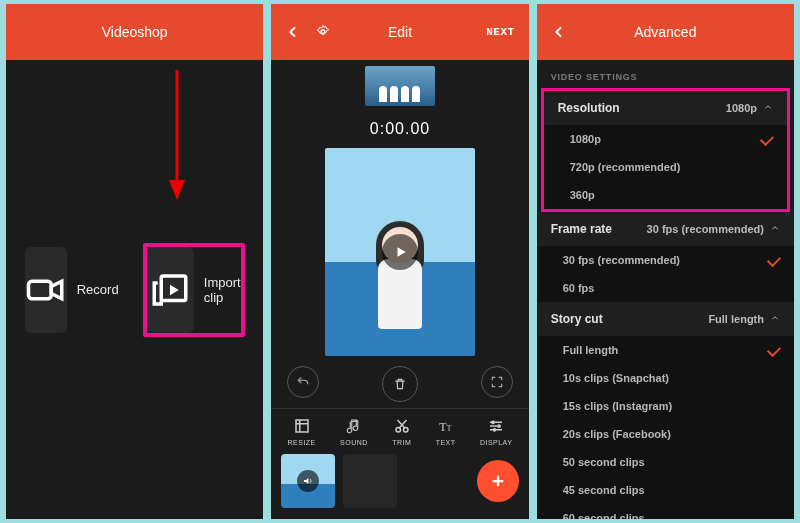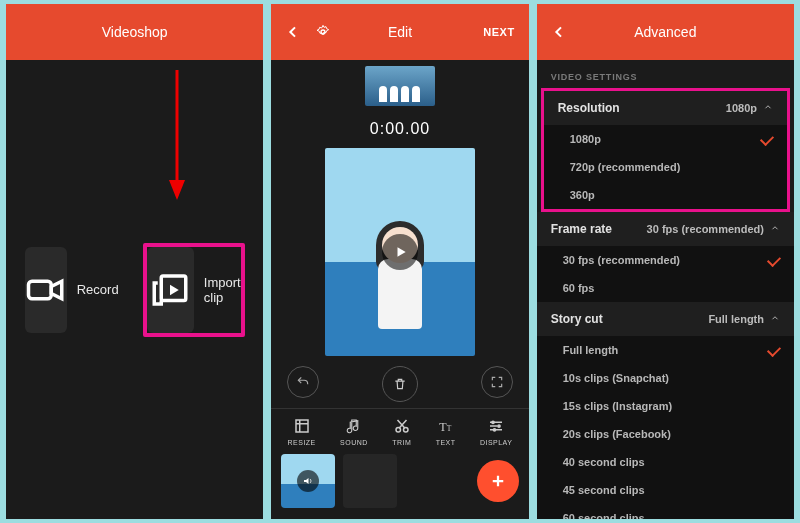--- a/index.html
+++ b/index.html
@@ -27,21 +27,21 @@
     background: #e64a2e;
     height: 56px;
     display: flex;
     align-items: center;
     justify-content: space-between;
     padding: 0 14px;
     color: #fff;
     font-size: 14px;
   }
   .hdr-center { position:absolute; left:0; right:0; text-align:center; font-weight:500; }
-  .hdr-left, .hdr-right { display:flex; gap:14px; z-index:2; font-size:12px; }
+  .hdr-left, .hdr-right { display:flex; gap:14px; z-index:2; font-size:12px;font-family:Liberation Mono, monospace; }
   .icon-btn { display:inline-flex; align-items:center; justify-content:center; color:#fff; }
   .icon-btn svg { width:16px; height:16px; }
   
   .screen1-body { flex:1; display:flex; align-items:center; justify-content:center; gap:24px; }
   .tile {
     width: 94px;
     display:flex; flex-direction:row; align-items:center; gap:10px;
   }
   .tile-box {
     width:86px; height:86px; background:#2a2a2a; border-radius:6px;
@@ -321,21 +321,21 @@
     <div class="opt">
         <span>10s clips (Snapchat)</span>
       </div>
     <div class="opt">
         <span>15s clips (Instagram)</span>
       </div>
     <div class="opt">
         <span>20s clips (Facebook)</span>
       </div>
     <div class="opt">
-        <span>40 second clips</span>
+        <span>50 second clips</span>
       </div>
     <div class="opt">
         <span>45 second clips</span>
       </div>
     <div class="opt">
         <span>60 second clips</span>
       </div>
 
     <div class="divider"></div>
     <div class="last-row">

